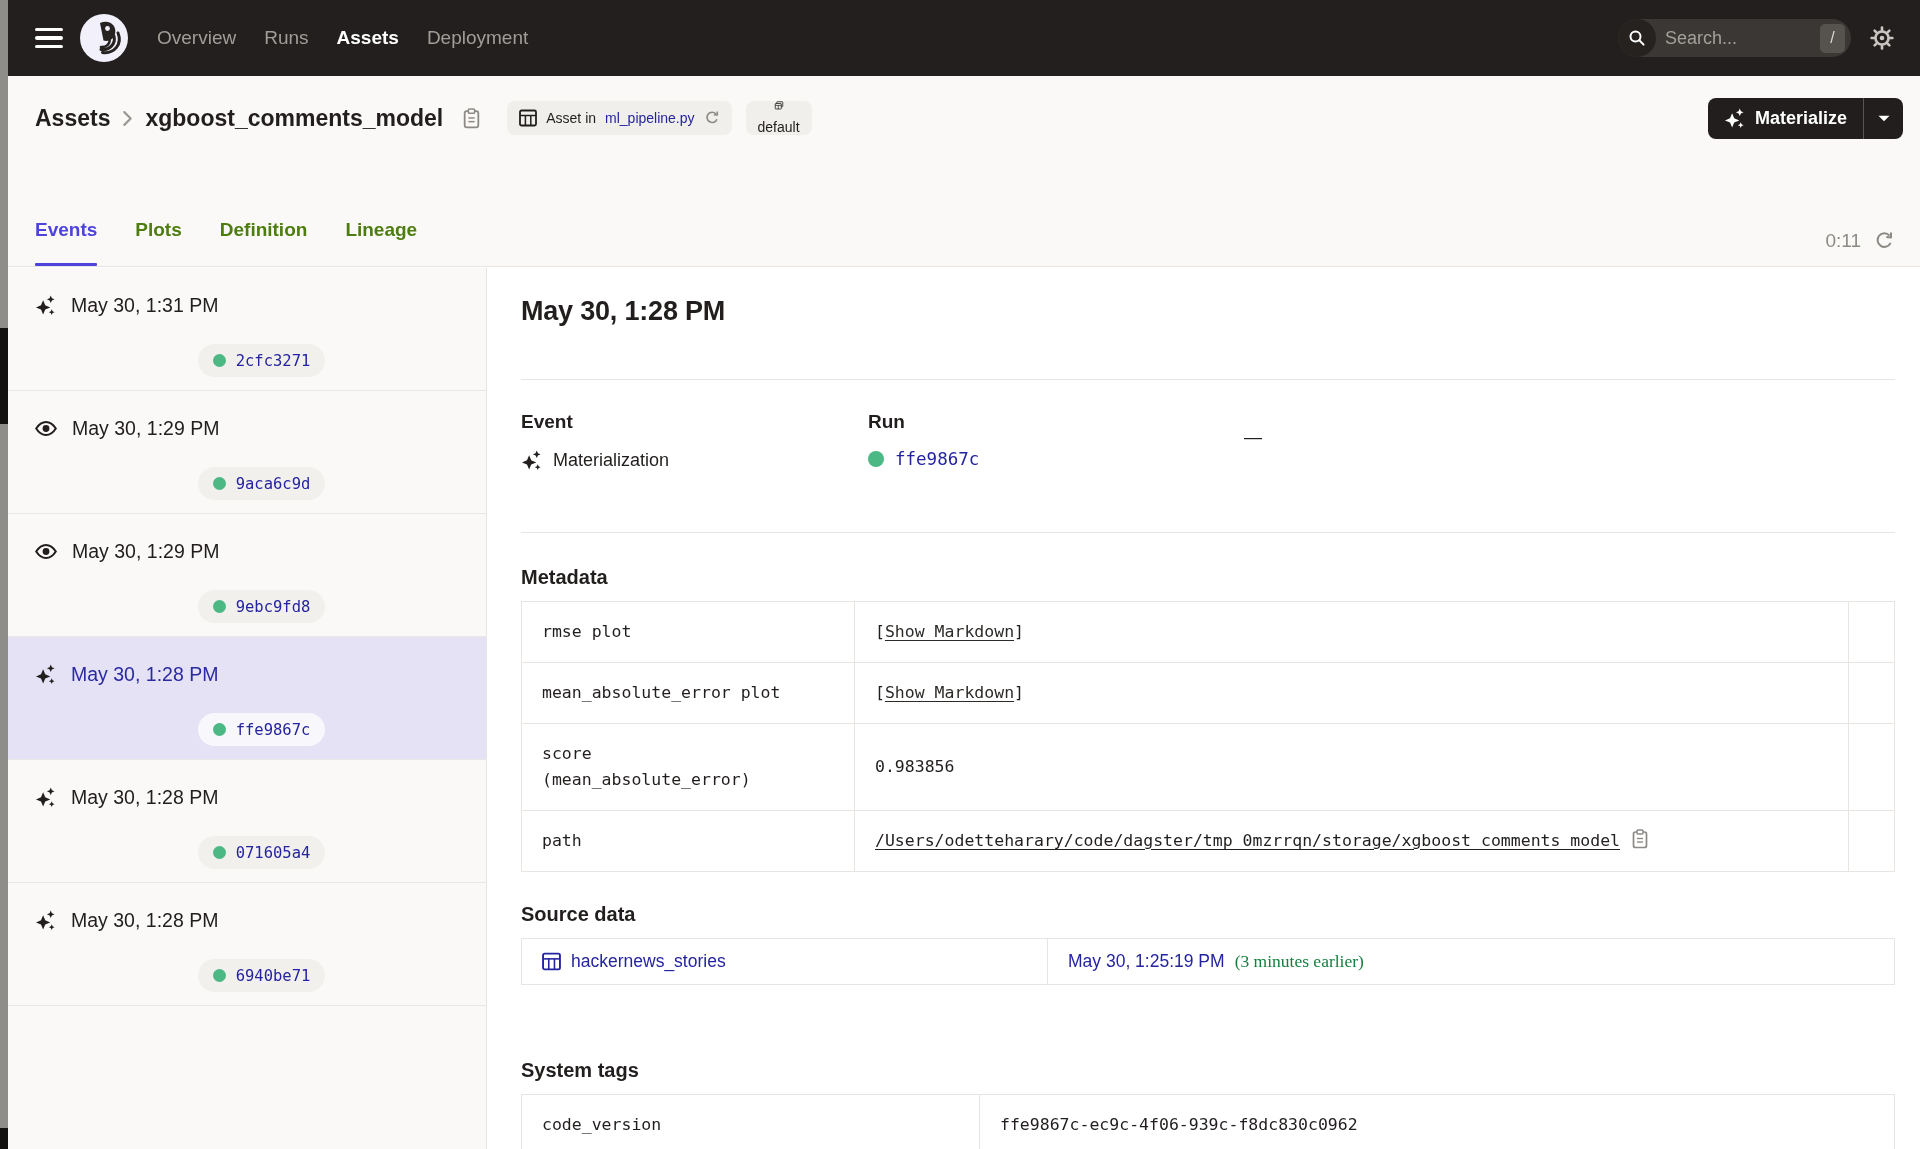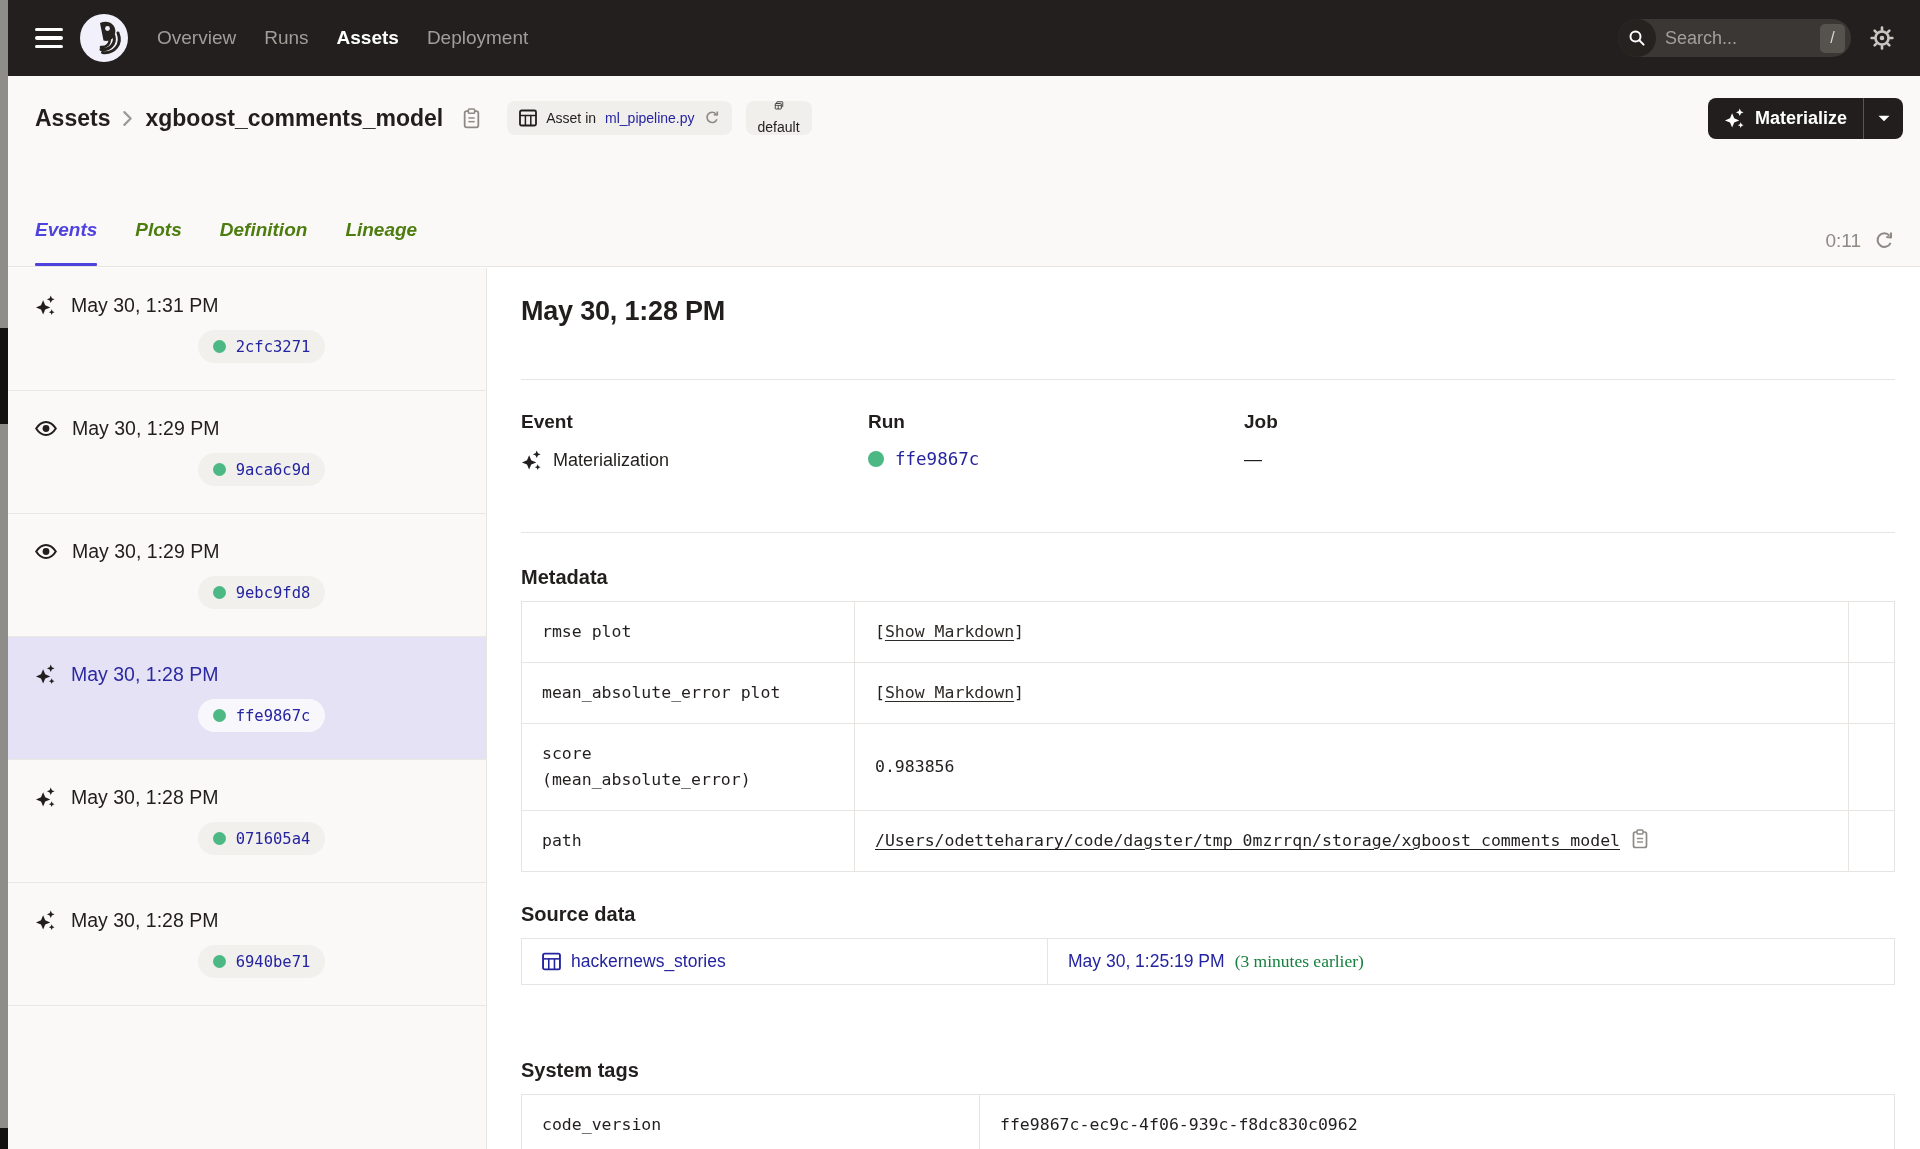--- a/index.html
+++ b/index.html
@@ -53,36 +53,36 @@
   .mat-split { margin-left:auto; margin-right:17px; height:41px; border-radius:8px; background:#211E1D;
                display:flex; align-items:stretch; color:#FFF; overflow:hidden; }
   .mat-main { display:flex; align-items:center; gap:10px; padding:0 16px; font-size:18px; font-weight:600;
               background:none; border:none; color:#FFF; cursor:pointer; font-family:inherit; }
   .mat-divider { width:1px; background:rgba(255,255,255,.25); }
   .mat-caret { width:39px; display:flex; align-items:center; justify-content:center; background:none; border:none; cursor:pointer; }
 
   
   .tabs-row { position:absolute; top:160px; left:8px; right:0; height:107px; background:#FAF9F7;
               border-bottom:1px solid #E7E4E1; }
-  .tabs { position:absolute; left:27px; bottom:0; display:flex; gap:38px;font-style:italic; }
+  .tabs { position:absolute; left:27px; bottom:0; display:flex; gap:38px; }
   .tab { position:relative; font-size:19px; font-weight:600; color:#4d7c0f; padding-bottom:25px; cursor:pointer; }
   .tab.active { color:#4F43DD; }
   .tab.active::after { content:""; position:absolute; left:0; right:0; bottom:0; height:3px; background:#4F43DD; border-radius:1px; }
   .auto-refresh { position:absolute; right:26px; bottom:14px; display:flex; align-items:center; gap:13px;
                   color:#8D8A86; font-size:19px; }
   .auto-refresh .refresh-btn { background:none; border:none; padding:0; display:flex; color:#8D8A86; cursor:pointer; }
 
   
   .content { position:absolute; top:268px; left:8px; right:0; bottom:0; display:flex; }
   .sidebar { width:479px; flex:0 0 auto; background:#FAF9F7; border-right:1px solid #E7E4E1; overflow:hidden; }
   .event-item { height:123px; padding:26px 0 0 27px; border-bottom:1px solid #EAE8E5; cursor:pointer;text-align:center; }
   .event-top { display:flex; align-items:center; gap:15px; }
   .ev-icon { display:flex; color:#211E1D; flex:0 0 auto; }
   .ev-time { font-size:19.5px; font-weight:500; color:#211E1D; }
-  .run-pill { margin:13px 0 0 2px; display:inline-flex; align-items:center; gap:10px; height:33px;
+  .run-pill { margin:27px 0 0 2px; display:inline-flex; align-items:center; gap:10px; height:33px;
               padding:0 15px; background:#F2F0ED; border-radius:17px; }
   .run-dot { width:13px; height:13px; border-radius:50%; background:#4CB884; }
   .run-link { font-family:"DejaVu Sans Mono","Liberation Mono",monospace; font-size:15.5px; color:#2524A0; text-decoration:none; cursor:pointer; }
   .event-item.selected { background:#E5E2F6; }
   .event-item.selected .ev-time { color:#2B2AA0; }
   .event-item.selected .run-pill { background:#F8F7FC; }
 
   .detail { flex:1; background:#FFFFFF; padding:0 25px 0 34px; overflow:hidden; }
   .detail-title { margin:28px 0 0; font-size:27px; font-weight:700; letter-spacing:-.2px; }
   .rule { border:none; border-top:1px solid #E7E4E1; margin:0; }
@@ -380,21 +380,20 @@
           </div>
         </div>
         <div>
           <div class="sum-label">Run</div>
           <div class="sum-value">
             <span class="run-dot lg"></span>
             <a class="run-value">ffe9867c</a>
           </div>
         </div>
         <div>
-          <div class="sum-label">Job</div>
           <div class="sum-value">
               <span class="dash">—</span>
             </div>
         </div>
       </div>
       <hr class="rule r2">
 
       <h2 class="section-h">Metadata</h2>
       <table class="data-table meta-table">
           <tbody class="meta-tbody">

